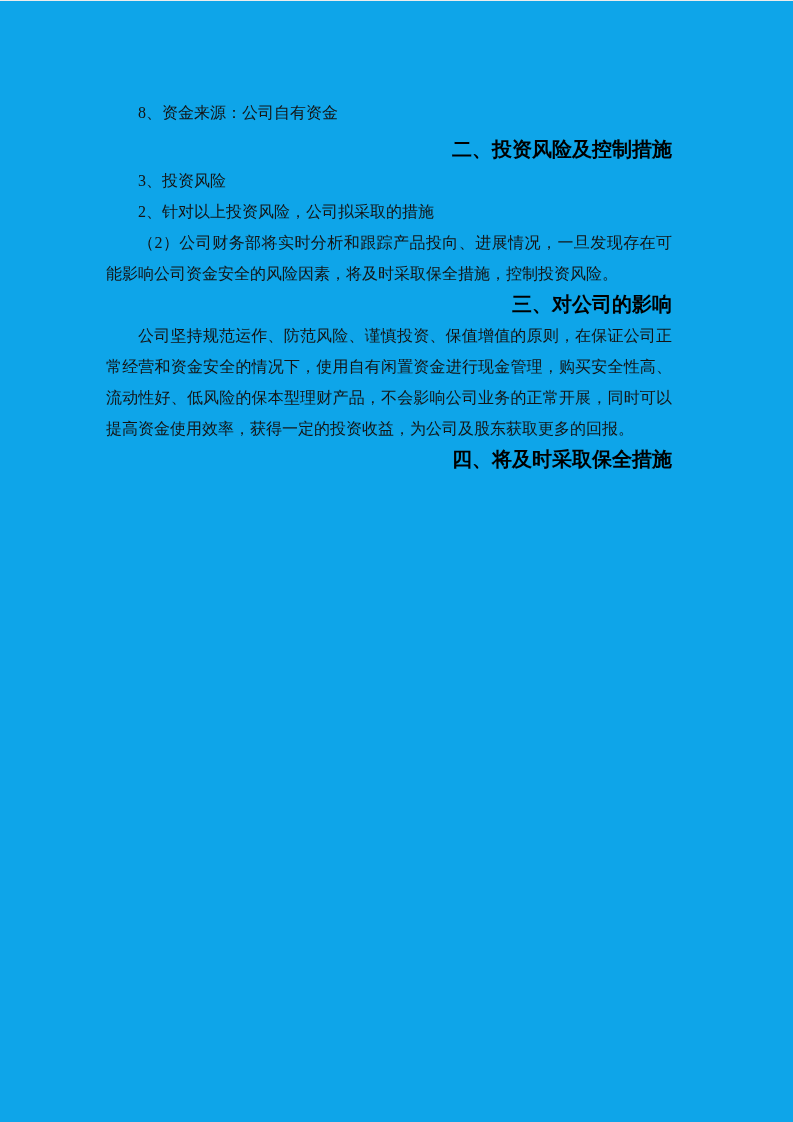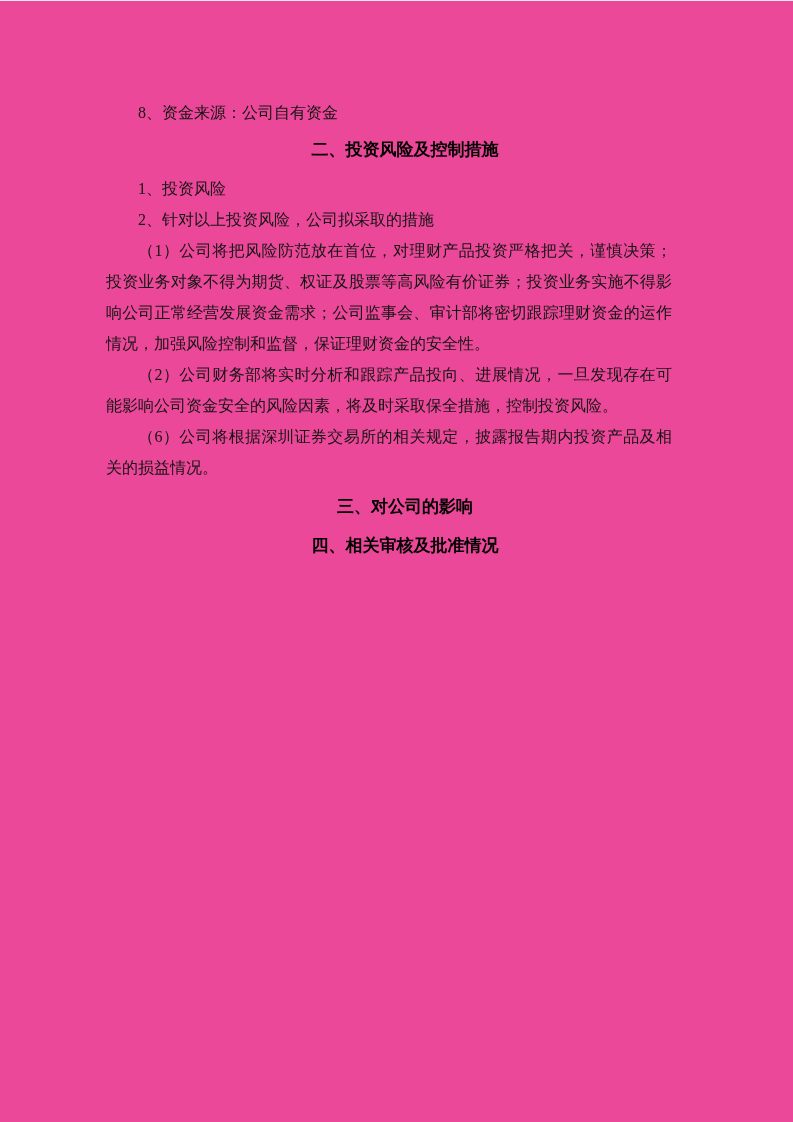--- a/index.html
+++ b/index.html
@@ -11,63 +11,62 @@
     width: 793px;
     height: 1122px;
     overflow: hidden;
     border-top: 1px solid #ececec;
     box-sizing: border-box;
   }
   .page {
     position: relative;
     width: 793px;
     height: 1122px;
-    background: #ec4899;
+    background: #0ea5e9;
     color: #141414;
   }
   .content {
     position: absolute;
     left: 106px;
     top: 96px;
     width: 566px;
   }
   .par {
     margin: 0;
     padding: 0;
     font-family: "Liberation Serif", "DejaVu Serif", serif;
     font-size: 16px;
     line-height: 31px;
     text-align: justify;
     text-indent: 32px;
     color: #141414;
     word-break: normal;
   }
   .heading {
-    margin: 8px;
+    margin: 0;
     padding: 0;
     font-family: "Liberation Sans", "DejaVu Sans", sans-serif;
     font-weight: 700;
-    font-size: 17px;
+    font-size: 20px;
     line-height: 31px;
-    text-align: center;
+    text-align: right;
     text-indent: 32px;
     color: #000000;
   }
   .heading.sec2 {
     margin-top: 6px;
   }
 </style>
 </head>
 <body>
 
 <div class="page">
   <div class="content">
     <p class="par">8、资金来源：公司自有资金</p>
     <h2 class="heading sec2">二、投资风险及控制措施</h2>
-    <p class="par">1、投资风险</p>
+    <p class="par">3、投资风险</p>
     <p class="par">2、针对以上投资风险，公司拟采取的措施</p>
-    <p class="par">（1）公司将把风险防范放在首位，对理财产品投资严格把关，谨慎决策；投资业务对象不得为期货、权证及股票等高风险有价证券；投资业务实施不得影响公司正常经营发展资金需求；公司监事会、审计部将密切跟踪理财资金的运作情况，加强风险控制和监督，保证理财资金的安全性。</p>
     <p class="par">（2）公司财务部将实时分析和跟踪产品投向、进展情况，一旦发现存在可能影响公司资金安全的风险因素，将及时采取保全措施，控制投资风险。</p>
-    <p class="par">（6）公司将根据深圳证券交易所的相关规定，披露报告期内投资产品及相关的损益情况。</p>
     <h2 class="heading">三、对公司的影响</h2>
-    <h2 class="heading">四、相关审核及批准情况</h2>
+    <p class="par">公司坚持规范运作、防范风险、谨慎投资、保值增值的原则，在保证公司正常经营和资金安全的情况下，使用自有闲置资金进行现金管理，购买安全性高、流动性好、低风险的保本型理财产品，不会影响公司业务的正常开展，同时可以提高资金使用效率，获得一定的投资收益，为公司及股东获取更多的回报。</p>
+    <h2 class="heading">四、将及时采取保全措施</h2>
   </div>
 </div>
 
 </body></html>

